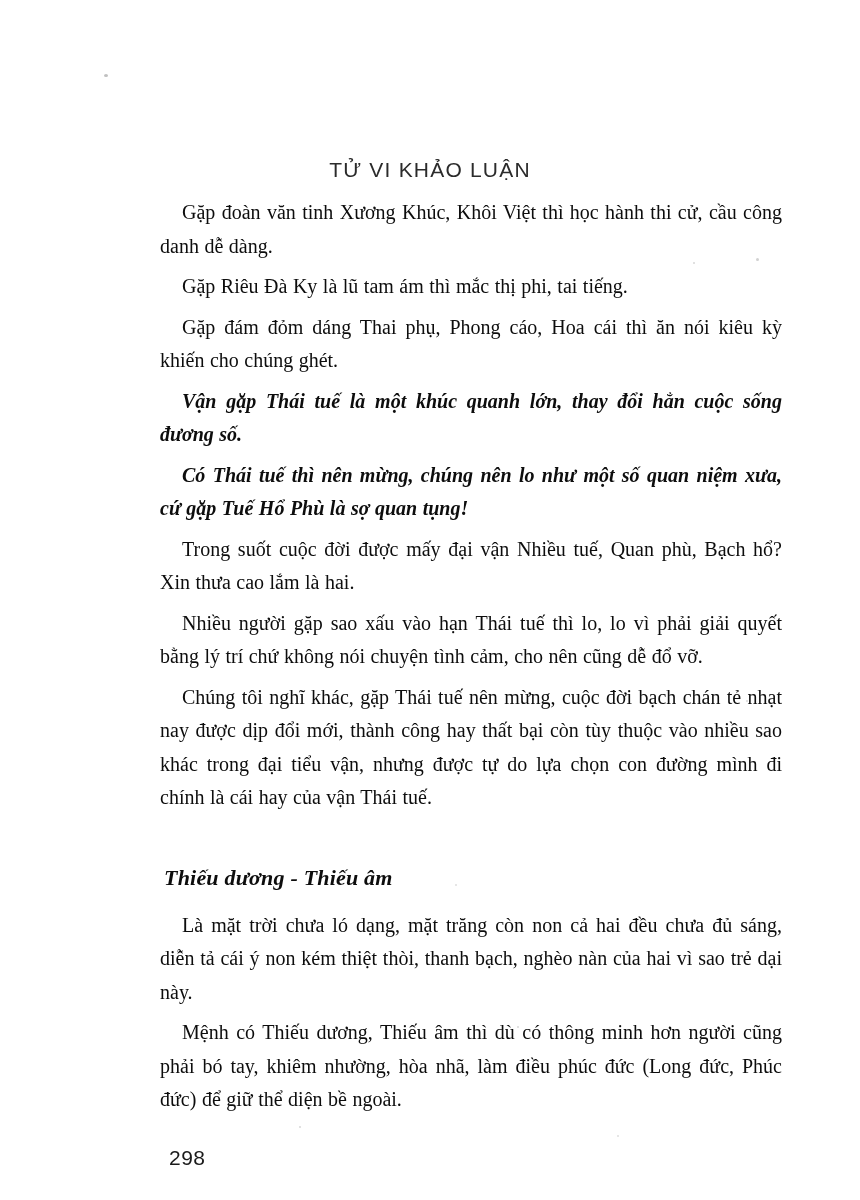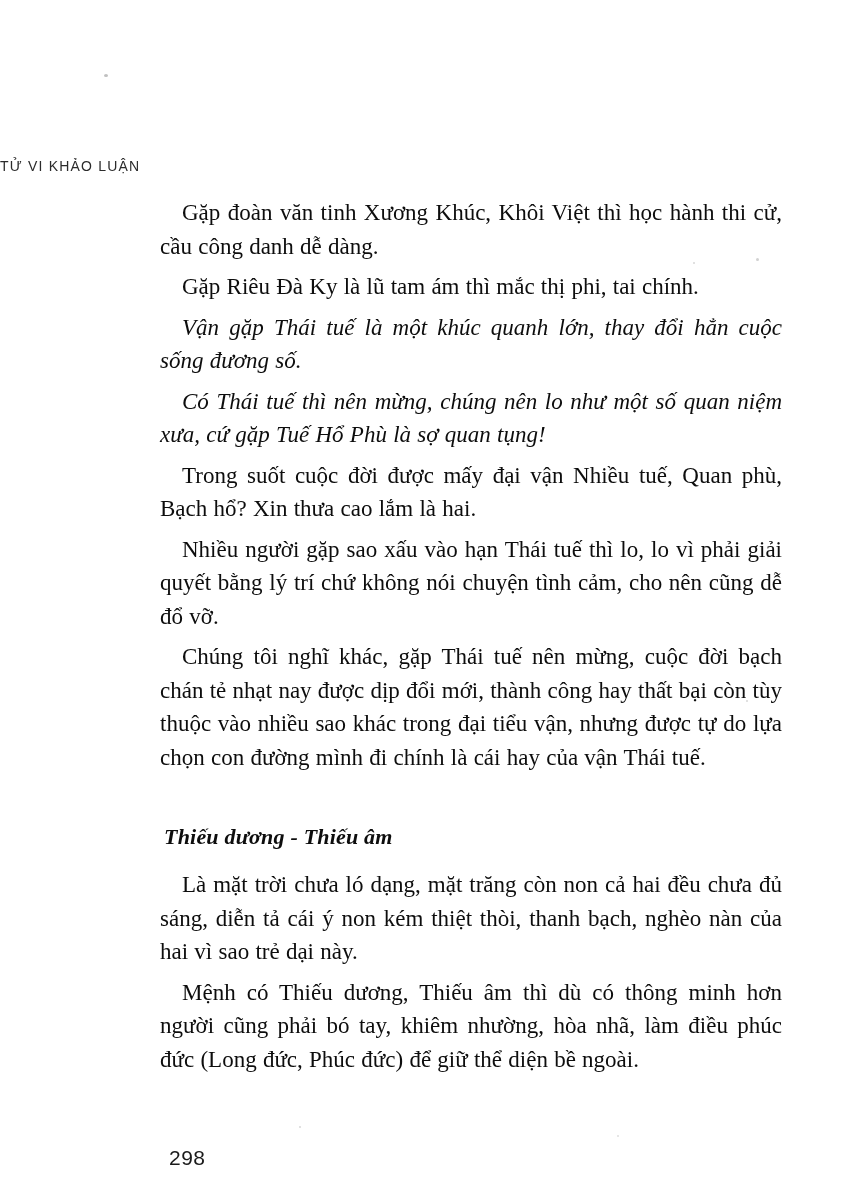--- a/index.html
+++ b/index.html
@@ -31,50 +31,50 @@
   .sp5 { left: 299px; top: 1126px;width: 2px; height: 2px; opacity:.35; }
   .sp6 { left: 617px; top: 1135px;width: 2px; height: 2px; opacity:.3; }
   .sp7 { left: 746px; top: 700px; width: 2px; height: 2px; opacity:.35; }
   .sp8 { left: 455px; top: 884px;  width: 2px; height: 2px; opacity:.3; }
 
   .running-head {
     position: absolute;
     top: 158px;
     left: 0;
     width: 860px;
-    text-align: left;
-    font-size: 14px;
+    text-align: center;
+    font-size: 21px;
     letter-spacing: 1.2px;
     font-family: "Liberation Sans", "DejaVu Sans", sans-serif;
     color: #2b2b2b;
   }
 
   .body-col {
     position: absolute;
     left: 160px;
     top: 196px;
     width: 622px;
   }
 
   p.para {
     margin: 0 0 0 0;
-    font-size: 23px;
+    font-size: 20px;
     line-height: 33.5px;
     text-indent: 22px;
     text-align: justify;
     text-justify: inter-word;
     word-spacing: 0.5px;
   }
   p.para:last-child { margin-bottom: 0; }
 
   p.gap { margin-top: 7px; }
 
   p.italic {
     font-style: italic;
-    font-weight: 400;
+    font-weight: 700;
   }
 
   h2.section-head {
     margin: 4px;
     font-size: 22px;
     font-style: italic;
     font-weight: 700;
     line-height: 30px;
     text-indent: 0;
     letter-spacing: .2px;
@@ -105,21 +105,22 @@
   <div class="speck sp5"></div>
   <div class="speck sp6"></div>
   <div class="speck sp7"></div>
   <div class="speck sp8"></div>
 
   <div class="running-head">TỬ VI KHẢO LUẬN</div>
 
   <div class="body-col">
 
     <p class="para">Gặp đoàn văn tinh Xương Khúc, Khôi Việt thì học hành thi cử, cầu công danh dễ dàng.</p>
-    <p class="para gap">Gặp Riêu Đà Ky là lũ tam ám thì mắc thị phi, tai chính.</p>
+    <p class="para gap">Gặp Riêu Đà Ky là lũ tam ám thì mắc thị phi, tai tiếng.</p>
+    <p class="para gap">Gặp đám đỏm dáng Thai phụ, Phong cáo, Hoa cái thì ăn nói kiêu kỳ khiến cho chúng ghét.</p>
     <p class="para gap italic">Vận gặp Thái tuế là một khúc quanh lớn, thay đổi hẳn cuộc sống đương số.</p>
     <p class="para gap italic">Có Thái tuế thì nên mừng, chúng nên lo như một số quan niệm xưa, cứ gặp Tuế Hổ Phù là sợ quan tụng!</p>
     <p class="para gap">Trong suốt cuộc đời được mấy đại vận Nhiều tuế, Quan phù, Bạch hổ? Xin thưa cao lắm là hai.</p>
     <p class="para gap">Nhiều người gặp sao xấu vào hạn Thái tuế thì lo, lo vì phải giải quyết bằng lý trí chứ không nói chuyện tình cảm, cho nên cũng dễ đổ vỡ.</p>
     <p class="para gap">Chúng tôi nghĩ khác, gặp Thái tuế nên mừng, cuộc đời bạch chán tẻ nhạt nay được dịp đổi mới, thành công hay thất bại còn tùy thuộc vào nhiều sao khác trong đại tiểu vận, nhưng được tự do lựa chọn con đường mình đi chính là cái hay của vận Thái tuế.</p>
 
     <div class="head-spacer"></div>
 
     <h2 class="section-head">Thiếu dương - Thiếu âm</h2>
 

